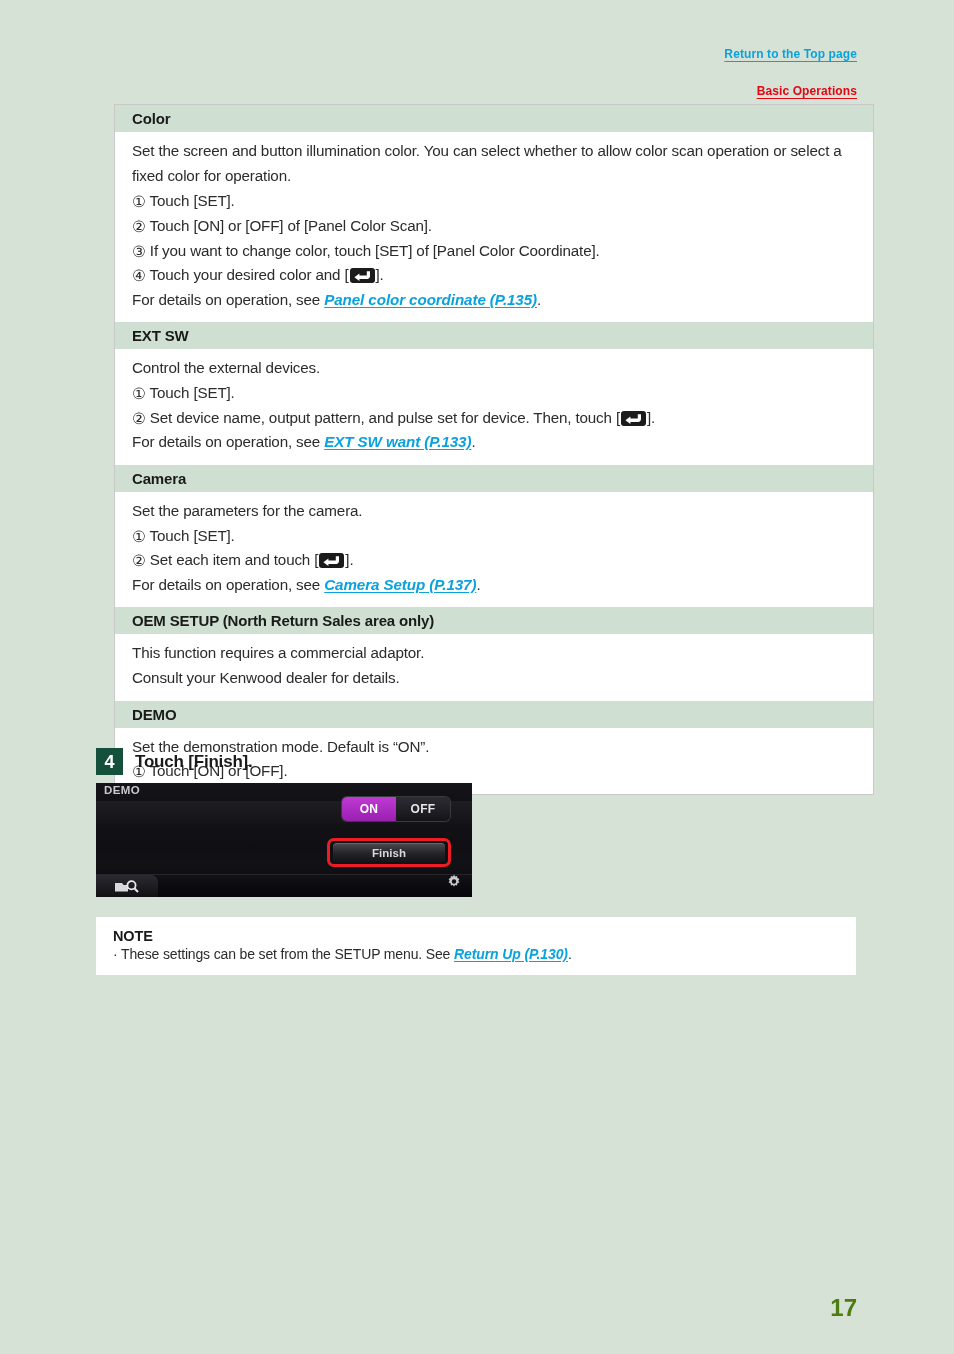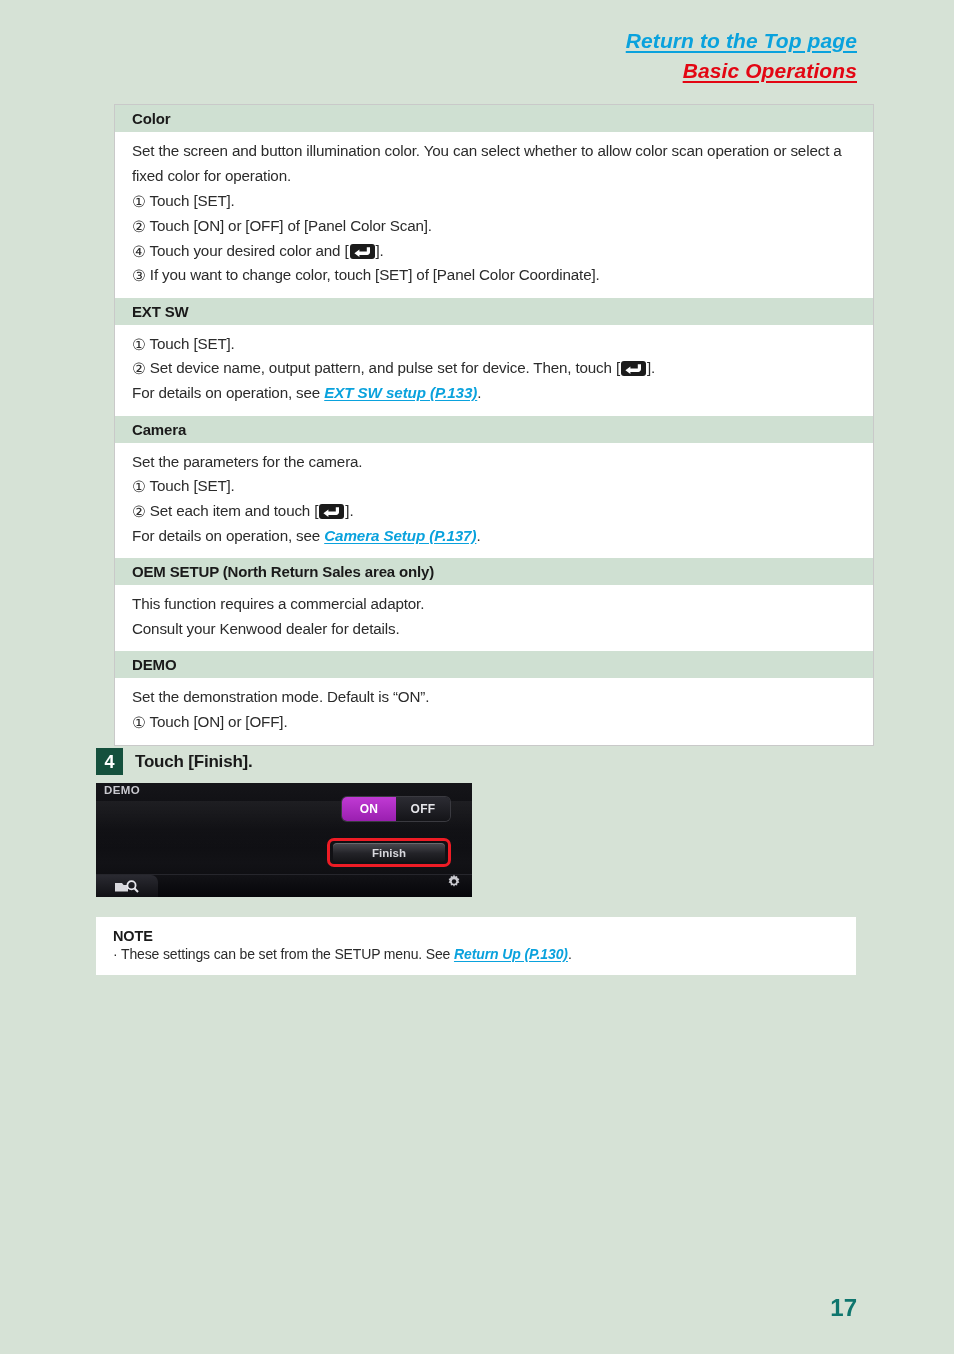--- a/index.html
+++ b/index.html
@@ -19,27 +19,27 @@
   
   .header-links {
     position: absolute;
     top: 26px;
     right: 97px;
     text-align: right;
   }
   .hlink {
     display: block;
     font-weight: bold;
-    font-style: italic;
-    font-size: 21px;
+    font-size: 12px;
     letter-spacing: 0.1px;
     text-decoration: underline;
     text-underline-offset: 3px;
     line-height: 1.45;
     white-space: nowrap;
+    margin-top: 20px;
   }
   .hlink.top  { color: #0aa2dd; }
   .hlink.basic{ color: #e30613; }
 
   
   .content-box {
     position: absolute;
     left: 114px;
     top: 104px;
     width: 760px;
@@ -232,21 +232,21 @@
     letter-spacing: -0.15px;
   }
 
   
   .page-num {
     position: absolute;
     right: 97px;
     bottom: 32px;
     font-size: 24px;
     font-weight: bold;
-    color: #0f766e;
+    color: #4d7c0f;
   }
 </style>
 </head>
 <body>
 
 <div class="header-links">
   <a class="hlink top" href="#">Return to the Top page</a>
   <a class="hlink basic" href="#">Basic Operations</a>
 </div>
 
@@ -255,47 +255,51 @@
   <div class="sec-head">Color</div>
   <div class="sec-body">
     <div class="line para">Set the screen and button illumination color. You can select whether to allow color scan operation or select a fixed color for operation.</div>
     <div class="line">
       <span class="cnum">①</span>
       <span>Touch [SET].</span>
     </div>
     <div class="line">
       <span class="cnum">②</span>
       <span>Touch [ON] or [OFF] of [Panel Color Scan].</span>
+    </div>
+    <div class="line">
+      <span class="cnum">③</span>
+      <span>If you want to change color, touch [SET] of [Panel Color Coordinate].</span>
     </div>
     <div class="line">
       <span class="cnum">④</span>
       <span>Touch your desired color and [</span><span class="keyicon"><svg width="17" height="11" viewBox="0 0 17 11">
             <path d="M16 1.2v5.1c0 1.5-1.2 2.6-2.7 2.6H5.4v2.1L0.4 7.2 5.4 3.4v2.1h7.4V1.2z" fill="#ffffff"></path>
           </svg></span><span>].</span>
     </div>
     <div class="line">
-      <span class="cnum">③</span>
-      <span>If you want to change color, touch [SET] of [Panel Color Coordinate].</span>
+      <span>For details on operation, see </span><a class="xref" href="#">Panel color coordinate (P.135)</a><span>.</span>
     </div>
   </div>
 
   <div class="sec-head">EXT SW</div>
   <div class="sec-body">
+    <div class="line">Control the external devices.</div>
     <div class="line">
       <span class="cnum">①</span>
       <span>Touch [SET].</span>
     </div>
     <div class="line">
       <span class="cnum">②</span>
       <span>Set device name, output pattern, and pulse set for device. Then, touch [</span><span class="keyicon"><svg width="17" height="11" viewBox="0 0 17 11">
             <path d="M16 1.2v5.1c0 1.5-1.2 2.6-2.7 2.6H5.4v2.1L0.4 7.2 5.4 3.4v2.1h7.4V1.2z" fill="#ffffff"></path>
           </svg></span><span>].</span>
     </div>
     <div class="line">
-      <span>For details on operation, see </span><a class="xref" href="#">EXT SW setup (P.133)</a><span>.</span>
+      <span>For details on operation, see </span><a class="xref" href="#">EXT SW want (P.133)</a><span>.</span>
     </div>
   </div>
 
   <div class="sec-head">Camera</div>
   <div class="sec-body">
     <div class="line">Set the parameters for the camera.</div>
     <div class="line">
       <span class="cnum">①</span>
       <span>Touch [SET].</span>
     </div>

